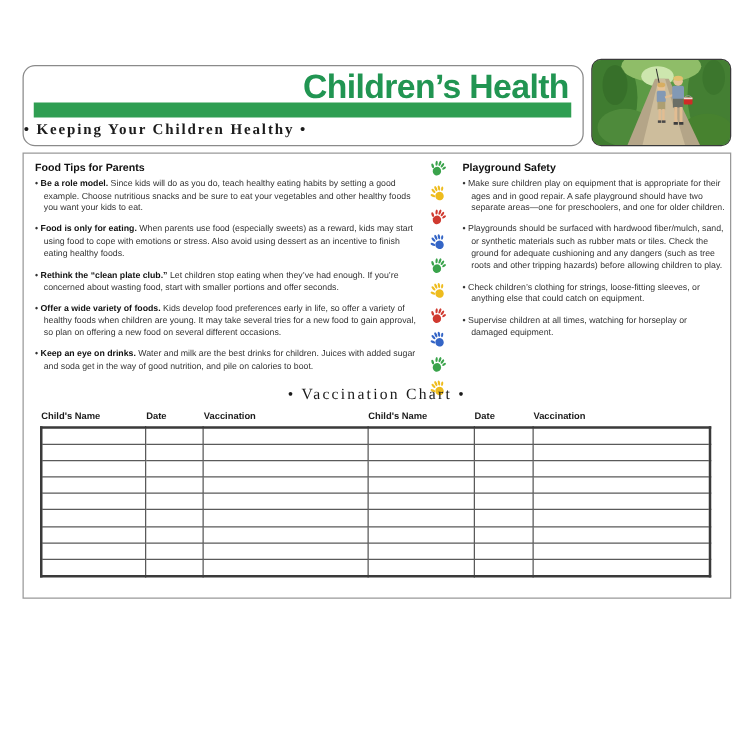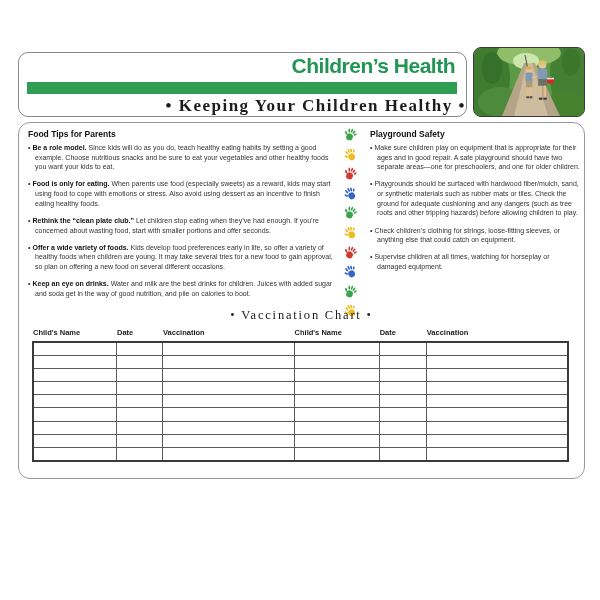--- a/index.html
+++ b/index.html
@@ -2,35 +2,35 @@
 <html><head>
 <meta charset="utf-8">
 <style>
   html,body{margin:0;padding:0;background:#ffffff;}
   .page{position:relative;width:600px;height:600px;background:#fff;overflow:hidden;
         font-family:"Liberation Sans",sans-serif;color:#2b2b2b;}
 
   
   .header-box{position:absolute;left:18px;top:52px;width:447px;height:63px;
               border:1.5px solid #8a8a8a;border-radius:10px;background:#fff;}
-  .header-title{position:absolute;right:11px;top:1px;font-size:21px;font-weight:bold;
+  .header-title{position:absolute;right:11px;top:1px;font-size:27px;font-weight:bold;
                 letter-spacing:-0.5px;color:#219552;white-space:nowrap;}
   .green-bar{position:absolute;left:8px;right:9px;top:29px;height:12px;background:#2f9e52;}
-  .tagline{position:absolute;left:0;right:0;top:43px;text-align:right;
-           font-family:"Liberation Serif",serif;font-weight:bold;font-size:17px;
+  .tagline{position:absolute;left:0;right:0;top:43px;text-align:left;
+           font-family:"Liberation Serif",serif;font-weight:bold;font-size:12px;
            letter-spacing:1.5px;color:#1c1c1c;white-space:nowrap;}
 
   
   .photo{position:absolute;left:473px;top:47px;width:110px;height:68px;
          border:1.5px solid #3a3a3a;border-radius:8px;overflow:hidden;background:#5c9a45;}
   .photo svg{display:block;width:110px;height:68px;}
 
   
   .card{position:absolute;left:18px;top:122px;width:565px;height:355px;
-        border:1.5px solid #999;border-radius:12px;background:#fff;}
+        border:1.5px solid #999;border-radius:0;background:#fff;}
   .sec-heading{font-size:8.5px;font-weight:bold;color:#111;margin:0 0 4px 0;}
   .col-left{position:absolute;left:9px;top:6px;width:306px;}
   .col-right{position:absolute;left:351px;top:6px;width:210px;}
   .bullet-item{font-size:7px;line-height:1.38;margin-bottom:7.5px;
                padding-left:7px;text-indent:-7px;color:#333;}
   .bullet-item .dot{font-weight:bold;margin-right:2px;}
   .bullet-item b{color:#111;}
 
   
   .hands-col{position:absolute;left:322px;top:4px;width:18px;

